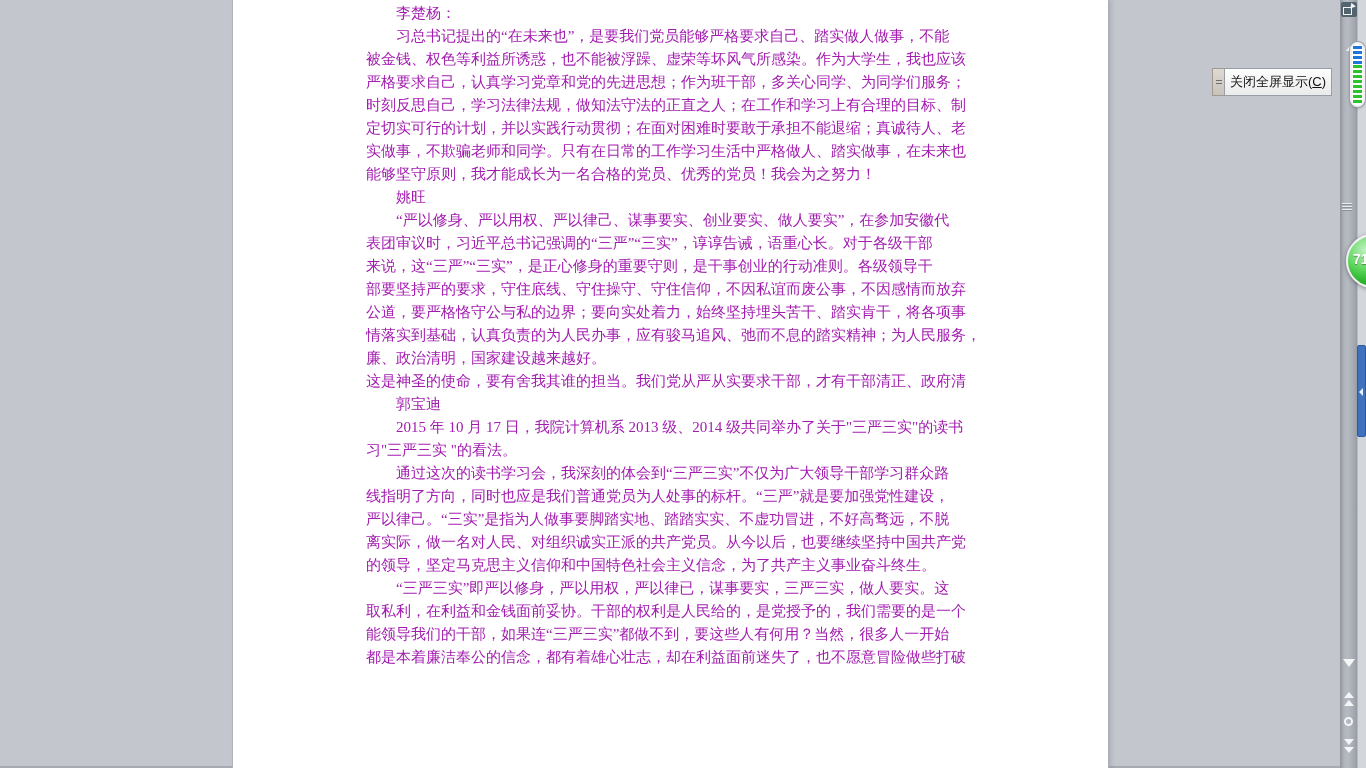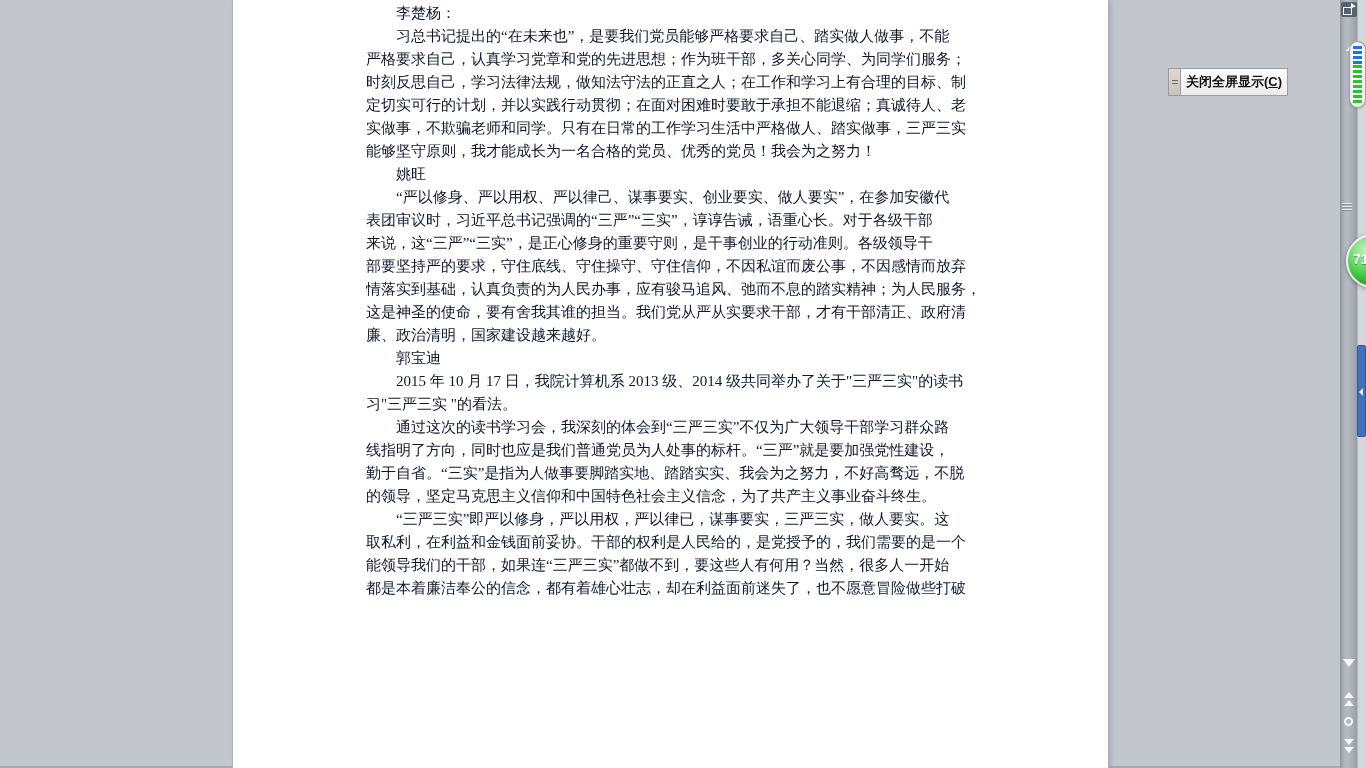--- a/index.html
+++ b/index.html
@@ -11,28 +11,28 @@
   
   .page{
     position:absolute;left:233px;top:0;width:875px;height:768px;
     background:#ffffff;z-index:2;
     box-shadow:-1px 0 0 #b0b4ba, 1px 0 0 #aaaeb5, 3px 0 5px rgba(90,94,102,.25);
     overflow:hidden;
   }
   .text-area{
     position:absolute;left:133px;top:2px;width:620px;
     font-family:"Liberation Serif","DejaVu Serif",serif;
-    font-size:15px;line-height:23px;color:#0f172a;
+    font-size:15px;line-height:23px;color:#a21caf;
   }
   .line{white-space:nowrap;height:23px;overflow:hidden;}
   .line.indent{padding-left:30px;}
   
   .bottom-edge{position:absolute;left:0;bottom:0;width:1366px;height:2px;background:#a6aab2;z-index:1;}
   
-  .fs-group{position:absolute;left:1168px;top:68px;z-index:3;display:flex;font-weight:bold;}
+  .fs-group{position:absolute;left:1212px;top:68px;z-index:3;display:flex;}
   .fs-handle{
     width:12px;height:28px;box-sizing:border-box;
     background:linear-gradient(#dedad2,#c7c3bb);
     border:1px solid #9e9a92;border-right:none;
     display:flex;flex-direction:column;justify-content:center;align-items:center;gap:2px;
   }
   .fs-handle i{display:block;width:6px;height:1px;background:#6d6d6d;}
   .fs-button{
     width:108px;height:28px;box-sizing:border-box;
     background:linear-gradient(#fdfdfd,#ebebeb);
@@ -120,39 +120,42 @@
     text-shadow:0 1px 1px rgba(0,0,0,.35);
   }
 </style>
 </head>
 <body>
 
 <div class="page">
   <div class="text-area">
       <div class="line indent">李楚杨：</div>
       <div class="line indent">习总书记提出的“在未来也”，是要我们党员能够严格要求自己、踏实做人做事，不能</div>
+      <div class="line">被金钱、权色等利益所诱惑，也不能被浮躁、虚荣等坏风气所感染。作为大学生，我也应该</div>
       <div class="line">严格要求自己，认真学习党章和党的先进思想；作为班干部，多关心同学、为同学们服务；</div>
       <div class="line">时刻反思自己，学习法律法规，做知法守法的正直之人；在工作和学习上有合理的目标、制</div>
       <div class="line">定切实可行的计划，并以实践行动贯彻；在面对困难时要敢于承担不能退缩；真诚待人、老</div>
-      <div class="line">实做事，不欺骗老师和同学。只有在日常的工作学习生活中严格做人、踏实做事，三严三实</div>
+      <div class="line">实做事，不欺骗老师和同学。只有在日常的工作学习生活中严格做人、踏实做事，在未来也</div>
       <div class="line">能够坚守原则，我才能成长为一名合格的党员、优秀的党员！我会为之努力！</div>
       <div class="line indent">姚旺</div>
       <div class="line indent">“严以修身、严以用权、严以律己、谋事要实、创业要实、做人要实”，在参加安徽代</div>
       <div class="line">表团审议时，习近平总书记强调的“三严”“三实”，谆谆告诫，语重心长。对于各级干部</div>
       <div class="line">来说，这“三严”“三实”，是正心修身的重要守则，是干事创业的行动准则。各级领导干</div>
       <div class="line">部要坚持严的要求，守住底线、守住操守、守住信仰，不因私谊而废公事，不因感情而放弃</div>
+      <div class="line">公道，要严格恪守公与私的边界；要向实处着力，始终坚持埋头苦干、踏实肯干，将各项事</div>
       <div class="line">情落实到基础，认真负责的为人民办事，应有骏马追风、弛而不息的踏实精神；为人民服务，</div>
+      <div class="line">廉、政治清明，国家建设越来越好。</div>
       <div class="line">这是神圣的使命，要有舍我其谁的担当。我们党从严从实要求干部，才有干部清正、政府清</div>
-      <div class="line">廉、政治清明，国家建设越来越好。</div>
       <div class="line indent">郭宝迪</div>
       <div class="line indent">2015 年 10 月 17 日，我院计算机系 2013 级、2014 级共同举办了关于"三严三实"的读书</div>
       <div class="line">习"三严三实 "的看法。</div>
       <div class="line indent">通过这次的读书学习会，我深刻的体会到“三严三实”不仅为广大领导干部学习群众路</div>
       <div class="line">线指明了方向，同时也应是我们普通党员为人处事的标杆。“三严”就是要加强党性建设，</div>
-      <div class="line">勤于自省。“三实”是指为人做事要脚踏实地、踏踏实实、我会为之努力，不好高骛远，不脱</div>
+      <div class="line">严以律己。“三实”是指为人做事要脚踏实地、踏踏实实、不虚功冒进，不好高骛远，不脱</div>
+      <div class="line">离实际，做一名对人民、对组织诚实正派的共产党员。从今以后，也要继续坚持中国共产党</div>
       <div class="line">的领导，坚定马克思主义信仰和中国特色社会主义信念，为了共产主义事业奋斗终生。</div>
       <div class="line indent">“三严三实”即严以修身，严以用权，严以律已，谋事要实，三严三实，做人要实。这</div>
       <div class="line">取私利，在利益和金钱面前妥协。干部的权利是人民给的，是党授予的，我们需要的是一个</div>
       <div class="line">能领导我们的干部，如果连“三严三实”都做不到，要这些人有何用？当然，很多人一开始</div>
       <div class="line">都是本着廉洁奉公的信念，都有着雄心壮志，却在利益面前迷失了，也不愿意冒险做些打破</div>
     </div>
 </div>
 
 <div class="bottom-edge"></div>
 

